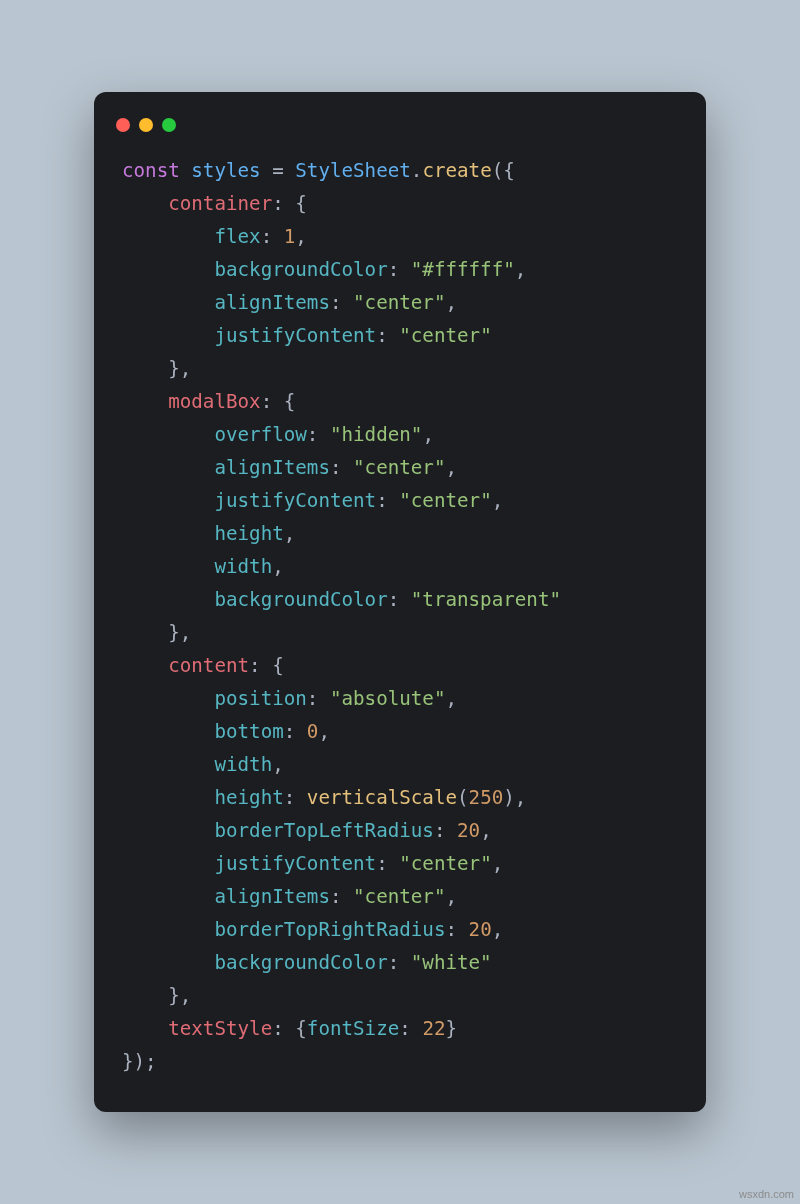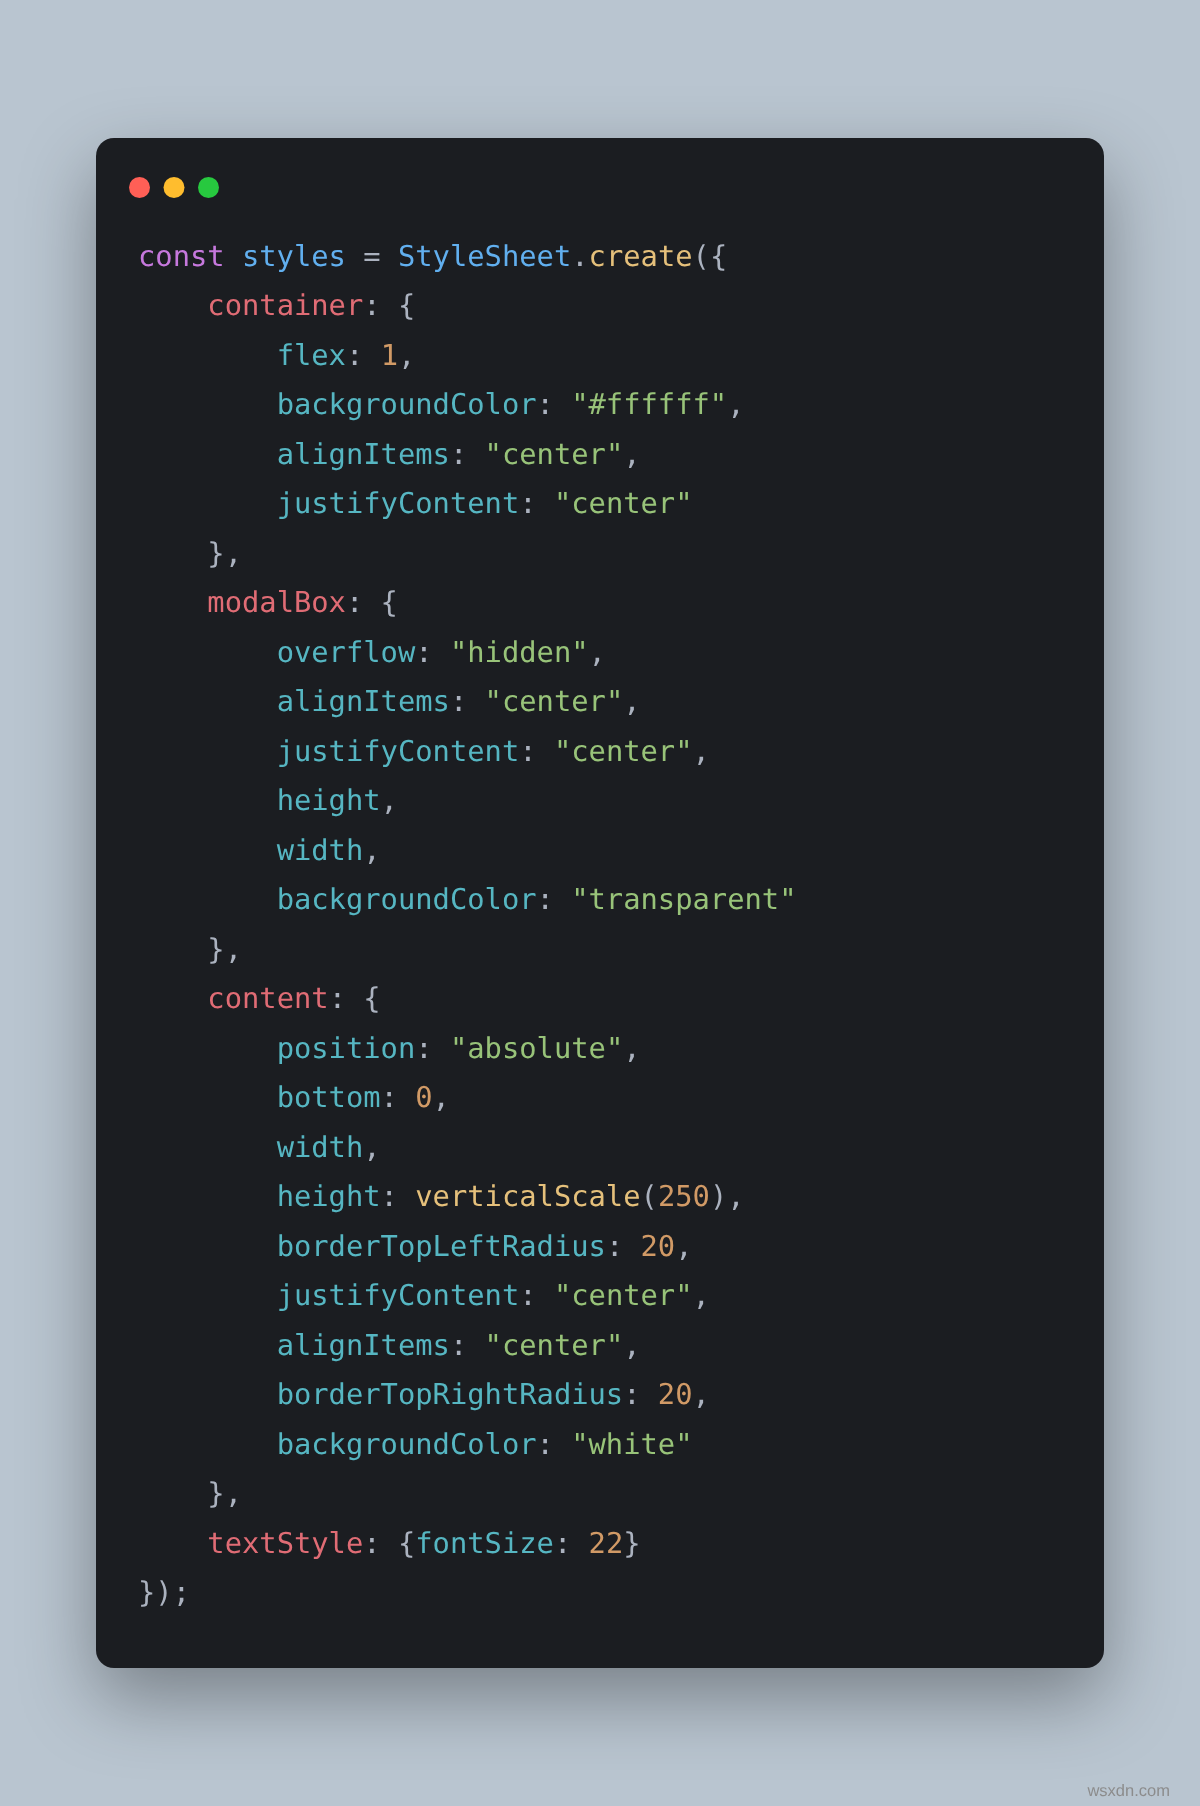--- a/index.html
+++ b/index.html
@@ -12,21 +12,21 @@
     overflow: hidden;
   }
   .stage {
     width: 800px;
     height: 1204px;
     display: flex;
     align-items: center;
     justify-content: center;
   }
   .window {
-    width: 672px;
+    width: 612px;
     background: #1b1d21;
     border-radius: 12px;
     box-shadow: 0 20px 50px rgba(0,0,0,0.35);
     padding: 18px 0 34px 0;
     box-sizing: border-box;
   }
   .titlebar {
     display: flex;
     align-items: center;
     gap: 9px;
@@ -54,21 +54,21 @@
   .tok-var   { color: #61afef; }   
   .tok-prop  { color: #56b6c2; }   
   .tok-str   { color: #98c379; }
   .tok-num   { color: #d19a66; }
   .tok-fn    { color: #e5c07b; }   
   .tok-punc  { color: #abb2bf; }
   .tok-field { color: #e06c75; }   
 
   .watermark {
     position: fixed;
-    right: 20px;
+    right: 6px;
     bottom: 4px;
     font-family: Arial, sans-serif;
     font-size: 11px;
     color: #8c8c8c;
     text-align: center;
   }
 </style>
 </head>
 <body>
 

